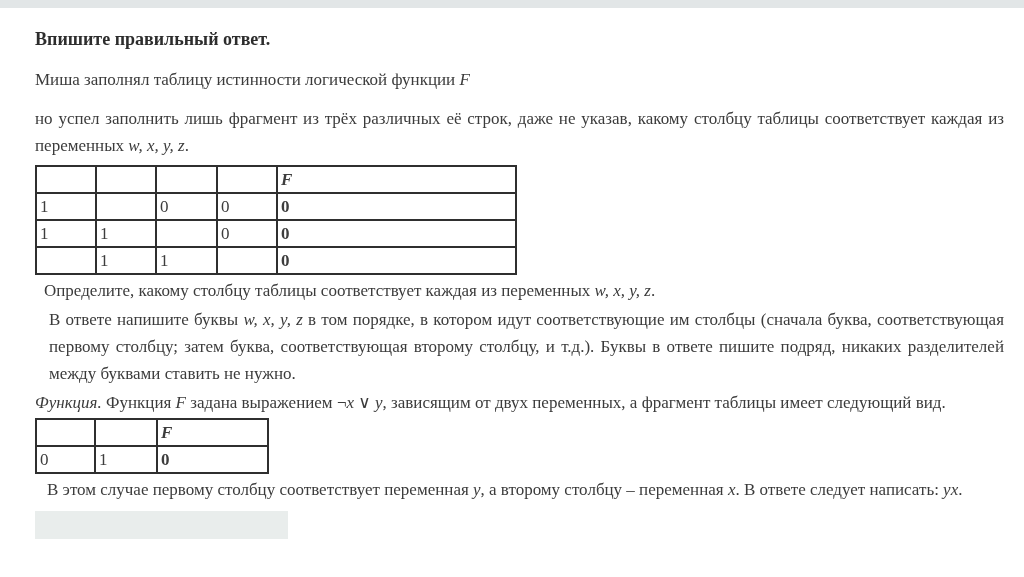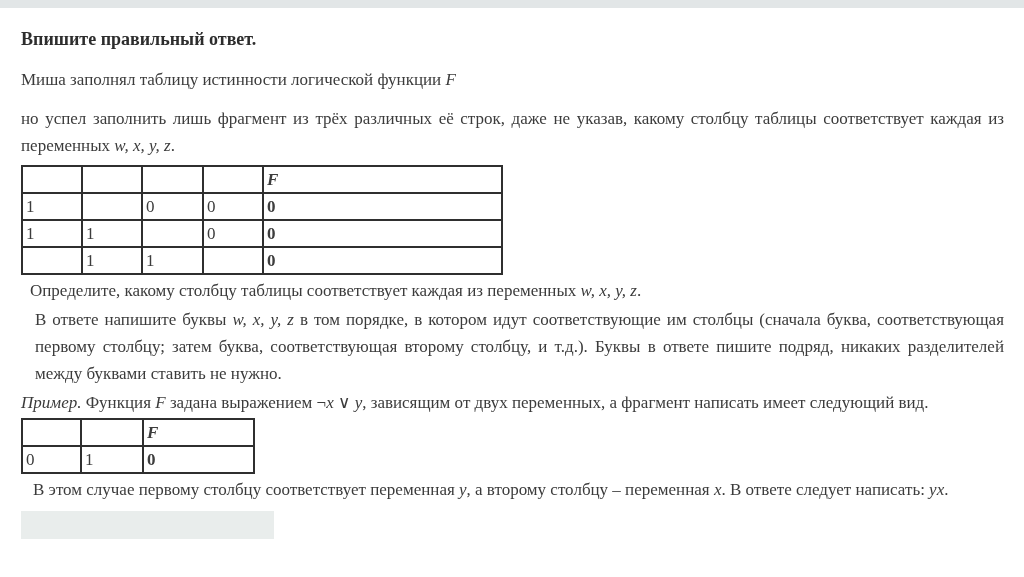--- a/index.html
+++ b/index.html
@@ -2,21 +2,21 @@
 <html lang="ru"><head>
 <meta charset="utf-8">
 <style>
   html, body { margin:0; padding:0; background:#ffffff; }
   body {
     width:1024px; height:577px; overflow:hidden;
     font-family:"Liberation Serif", "DejaVu Serif", serif;
     color:#3b3b3b; font-size:17px;
   }
   .topbar { height:8px; background:#e2e6e7; }
-  .content { padding:21px 20px 0 21px; }
+  .content { padding:21px 20px 0 35px; }
   .title {
     font-size:18px; font-weight:bold; color:#2d2d2d;
     line-height:21px; margin:0 0 16px 0;
   }
   p { margin:0; }
   .it { font-style:italic; }
   .p-intro { line-height:27px; margin:0 0 12px 0; }
   .p-frag  { line-height:27px; margin:0 0 6px 0; text-align:justify; }
   .p-det   { line-height:27px; margin:2px 0 2px 9px; }
   .p-instr { line-height:27px; margin:0 0 2px 14px; text-align:justify; }
@@ -88,21 +88,21 @@
       <td></td>
       <td class="bold">0</td>
     </tr>
   </tbody>
     </table>
 
   <p class="p-det"><span>Определите, какому столбцу таблицы соответствует каждая из переменных  </span><span class="it">w, x, y, z</span><span>.</span></p>
 
   <p class="p-instr"><span>В ответе напишите буквы </span><span class="it">w, x, y, z</span><span> в том порядке, в котором идут соответствующие им столбцы (сначала буква, соответствующая первому столбцу; затем буква, соответствующая второму столбцу, и т.д.). Буквы в ответе пишите подряд, никаких разделителей между буквами ставить не нужно.</span></p>
 
-  <p class="p-ex"><span class="it">Пример.</span><span> Функция </span><span class="it">F</span><span> задана выражением ¬</span><span class="it">x</span><span> ∨ </span><span class="it">y</span><span>, зависящим от двух переменных, а фрагмент написать имеет следующий вид.</span></p>
+  <p class="p-ex"><span class="it">Функция.</span><span> Функция </span><span class="it">F</span><span> задана выражением ¬</span><span class="it">x</span><span> ∨ </span><span class="it">y</span><span>, зависящим от двух переменных, а фрагмент таблицы имеет следующий вид.</span></p>
 
   <table class="tbl ex-tbl">
     <colgroup>
         <col style="width:59px">
         <col style="width:62px">
         <col>
       </colgroup>
     <tbody>
         <tr>
       <td></td>

